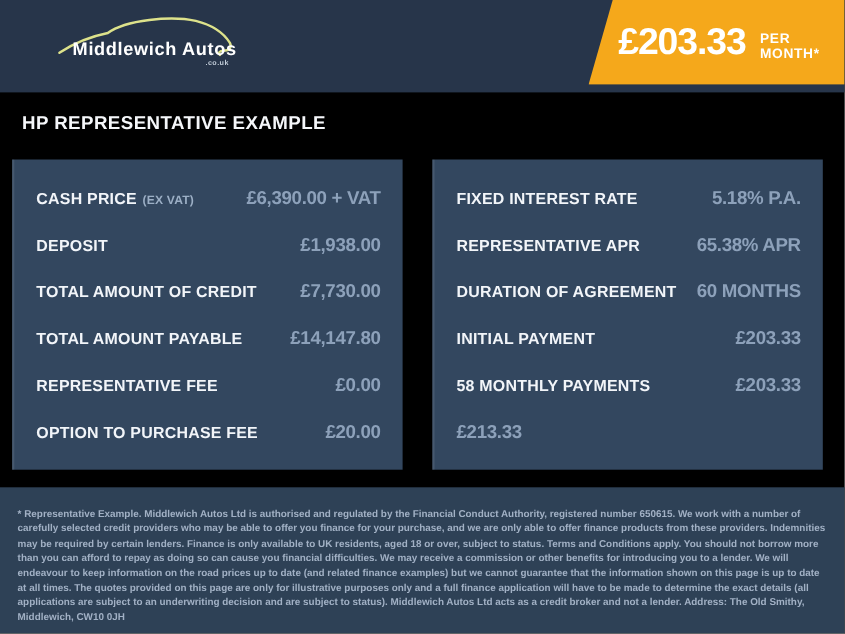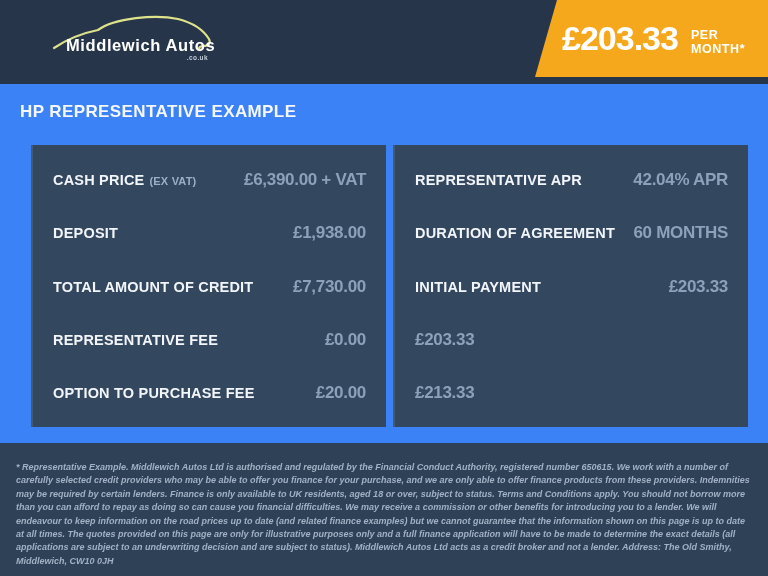--- a/index.html
+++ b/index.html
@@ -2,21 +2,21 @@
 <html><head>
 <meta charset="utf-8">
 <style>
   * { margin: 0; padding: 0; box-sizing: border-box; }
   html, body { width: 768px; height: 576px; overflow: hidden; }
   body { font-family: "Liberation Sans", sans-serif; }
 
   .screen {
     position: relative;
     width: 768px; height: 576px;
-    background: #3b82f6;
+    background: #000000;
     overflow: hidden;
   }
 
   
   .header {
     position: absolute; left: 0; top: 0;
     width: 768px; height: 84px;
     background: #27354a;
   }
   .logo {
@@ -66,21 +66,21 @@
   
   .panel {
     position: absolute; top: 145px;
     width: 355px; height: 282px;
     background: #33475f;
     border-left: 2px solid rgba(255,255,255,0.10);
     display: flex; flex-direction: column;
     justify-content: space-between;
     padding: 25px 20px 24px 20px;
   }
-  .panel-left  { left: 31px; justify-content: space-between; }
+  .panel-left  { left: 11px; justify-content: space-between; }
   .panel-right { left: 393px; }
 
   .fin-row {
     display: flex; justify-content: space-between;
     align-items: baseline;
   }
   .fin-label {
     color: #f2f5f9; font-size: 14.5px; font-weight: bold;
     letter-spacing: 0.2px; white-space: nowrap;
   }
@@ -95,21 +95,21 @@
 
   
   .disclaimer {
     position: absolute; left: 0; top: 443px;
     width: 768px; height: 133px;
     background: #2e4156;
   }
   .disclaimer p {
     padding: 18px 16px 0 16px;
     color: #a2b1c5; font-size: 9px; font-weight: bold;
-    line-height: 13.4px; letter-spacing: 0px; font-style: italic;
+    line-height: 13.4px; letter-spacing: 0px;
   }
 </style>
 </head>
 <body>
 
 <div class="screen">
 
   <div class="header">
 
     <div class="logo">
@@ -138,43 +138,52 @@
     </div>
     <div class="fin-row">
       <span class="fin-label">DEPOSIT</span>
       <span class="fin-value">£1,938.00</span>
     </div>
     <div class="fin-row">
       <span class="fin-label">TOTAL AMOUNT OF CREDIT</span>
       <span class="fin-value">£7,730.00</span>
     </div>
     <div class="fin-row">
+      <span class="fin-label">TOTAL AMOUNT PAYABLE</span>
+      <span class="fin-value">£14,147.80</span>
+    </div>
+    <div class="fin-row">
       <span class="fin-label">REPRESENTATIVE FEE</span>
       <span class="fin-value">£0.00</span>
     </div>
     <div class="fin-row">
       <span class="fin-label">OPTION TO PURCHASE FEE</span>
       <span class="fin-value">£20.00</span>
     </div>
   </div>
 
   <div class="panel panel-right">
     <div class="fin-row">
+      <span class="fin-label">FIXED INTEREST RATE</span>
+      <span class="fin-value">5.18% P.A.</span>
+    </div>
+    <div class="fin-row">
       <span class="fin-label">REPRESENTATIVE APR</span>
-      <span class="fin-value">42.04% APR</span>
+      <span class="fin-value">65.38% APR</span>
     </div>
     <div class="fin-row">
       <span class="fin-label">DURATION OF AGREEMENT</span>
       <span class="fin-value">60 MONTHS</span>
     </div>
     <div class="fin-row">
       <span class="fin-label">INITIAL PAYMENT</span>
       <span class="fin-value">£203.33</span>
     </div>
     <div class="fin-row">
+      <span class="fin-label">58 MONTHLY PAYMENTS</span>
       <span class="fin-value">£203.33</span>
     </div>
     <div class="fin-row">
       <span class="fin-value">£213.33</span>
     </div>
   </div>
 
   <div class="disclaimer">
     <p>* Representative Example. Middlewich Autos Ltd is authorised and regulated by the Financial Conduct Authority, registered number 650615. We work with a number of carefully selected credit providers who may be able to offer you finance for your purchase, and we are only able to offer finance products from these providers. Indemnities may be required by certain lenders. Finance is only available to UK residents, aged 18 or over, subject to status. Terms and Conditions apply. You should not borrow more than you can afford to repay as doing so can cause you financial difficulties. We may receive a commission or other benefits for introducing you to a lender. We will endeavour to keep information on the road prices up to date (and related finance examples) but we cannot guarantee that the information shown on this page is up to date at all times. The quotes provided on this page are only for illustrative purposes only and a full finance application will have to be made to determine the exact details (all applications are subject to an underwriting decision and are subject to status). Middlewich Autos Ltd acts as a credit broker and not a lender. Address: The Old Smithy, Middlewich, CW10 0JH</p>
   </div>

